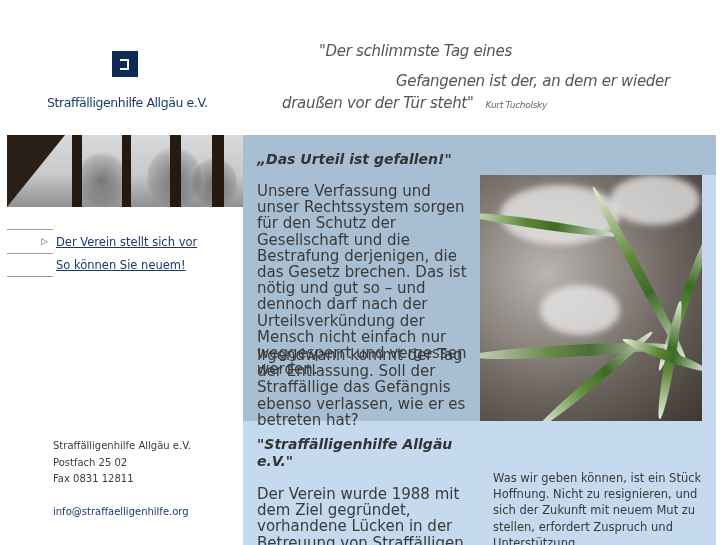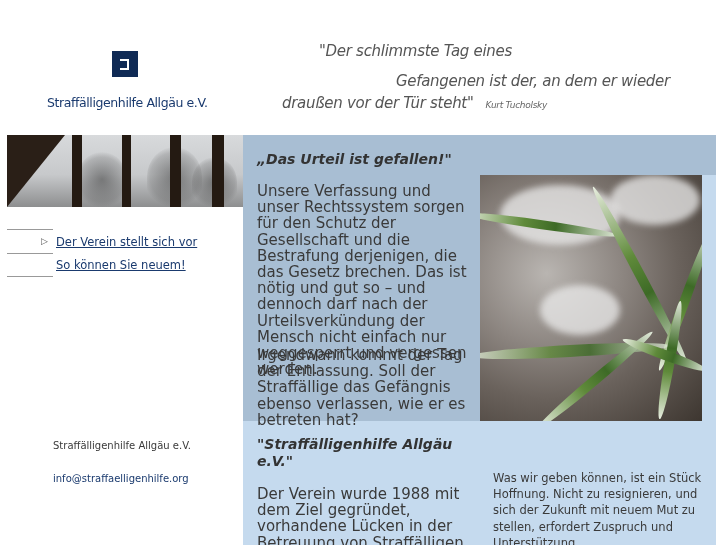--- a/index.html
+++ b/index.html
@@ -70,20 +70,22 @@
 
 <div class="nav-line" style="top:229px;"></div>
 <span class="nav-arrow" style="top:236px;">▷</span>
 <div class="nav-item" style="top:235px;">Der Verein stellt sich vor</div>
 <div class="nav-line" style="top:253px;"></div>
 <div class="nav-item" style="top:258px;">So können Sie neuem!</div>
 <div class="nav-line" style="top:276px;"></div>
 
 <div class="address">
   <div>Straffälligenhilfe Allgäu e.V.</div>
+  <div>Postfach 25 02</div>
+  <div>Fax 0831 12811</div>
   <a class="email">info@straffaelligenhilfe.org</a>
 </div>
 
 <div class="main-dark"></div>
 <div class="right-light"></div>
 <div class="main-light"></div>
 
 <div class="h-title" style="top:151px;">„Das Urteil ist gefallen!"</div>
 <div class="para" style="top:183px;">Unsere Verfassung und unser Rechtssystem sorgen für den Schutz der Gesellschaft und die Bestrafung derjenigen, die das Gesetz brechen. Das ist nötig und gut so – und dennoch darf nach der Urteilsverkündung der Mensch nicht einfach nur weggesperrt und vergessen werden.</div>
 <div class="para" style="top:347px;">Irgendwann kommt der Tag der Entlassung. Soll der Straffällige das Gefängnis ebenso verlassen, wie er es betreten hat?</div>

